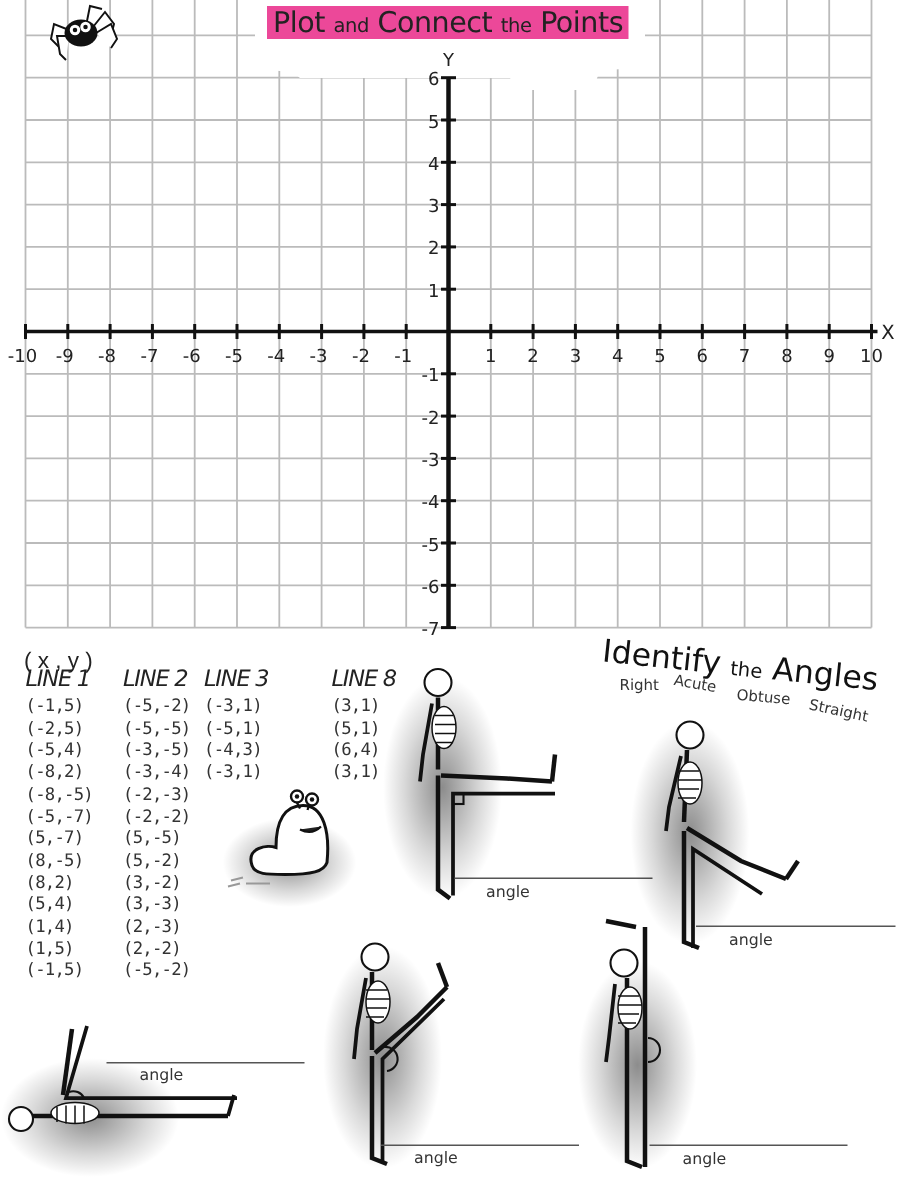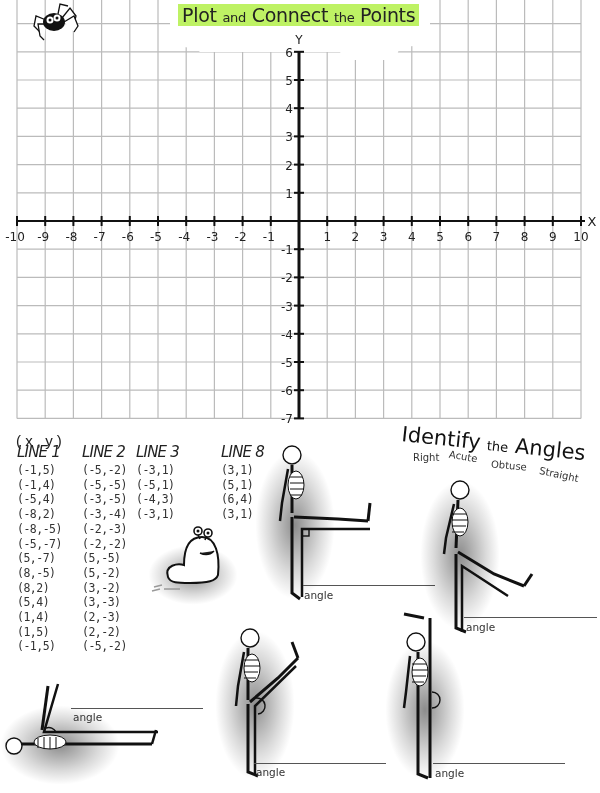--- a/index.html
+++ b/index.html
@@ -1,27 +1,27 @@
 <!DOCTYPE html>
 <html><head>
 <meta charset="utf-8">
 <style>
   html, body { margin:0; padding:0; background:#fff; }
   body { width:600px; height:793px; position:relative; overflow:hidden; font-family:"DejaVu Sans", sans-serif; color:#222; }
   #grid-svg { position:absolute; left:0; top:0; }
-  .title { position:absolute; left:178px; top:4px; font-family:"DejaVu Sans", sans-serif; font-size:19px; color:#222; letter-spacing:-0.3px; white-space:nowrap; background:#bef264; padding:0 4px; }
+  .title { position:absolute; left:178px; top:4px; font-family:"DejaVu Sans", sans-serif; font-size:19px; color:#222; letter-spacing:-0.3px; white-space:nowrap; background:#ec4899; padding:0 4px; }
   .title .small { font-size:13px; }
   .coords-head { position:absolute; left:16px; top:432px; font-family:Liberation Sans, sans-serif; font-size:15px; }
   .line-col { position:absolute; top:443px; }
   .line-col .lh { font-family:"DejaVu Sans", sans-serif; font-size:15px; letter-spacing:-0.8px; margin-bottom:2px;font-style:italic; }
   .line-col .pt { font-family:"DejaVu Sans Mono", monospace; font-size:11.5px; line-height:14.7px; letter-spacing:-0.5px; color:#333; }
   .angles-title { position:absolute; left:403px; top:422px; font-size:21px; color:#111; transform:rotate(6deg); transform-origin:left top; white-space:nowrap; }
   .angles-title .small { font-size:13px; }
   .angle-opt { position:absolute; font-size:10px; color:#333; white-space:nowrap; }
-  .angle-label { position:absolute; font-size:10.5px; color:#333; }
+  .angle-label { position:absolute; font-size:10.5px; color:#333;padding-left:20px; }
   .answer-line { position:absolute; height:1px; background:#555; }
   .shadow { position:absolute; border-radius:50%; background:radial-gradient(ellipse at center, rgba(0,0,0,0.45) 0%, rgba(0,0,0,0.15) 45%, rgba(0,0,0,0) 70%); }
   .pic { position:absolute; }
 </style>
 </head>
 <body>
 
 <svg id="grid-svg" width="600" height="793">
     <line x1="17" y1="0" x2="17" y2="418.4" stroke="#bbb" stroke-width="1.2"></line>
     <line x1="45.20000000000002" y1="0" x2="45.20000000000002" y2="418.4" stroke="#bbb" stroke-width="1.2"></line>
@@ -154,21 +154,21 @@
   <circle cx="27" cy="16" r="3.5" fill="#fff"></circle>
     <circle cx="27" cy="16" r="1.5" fill="#111"></circle>
 </svg>
 
 <div class="coords-head">( x , y )</div>
 
 <div class="line-col" style="left:17px">
   <div class="lh">LINE 1</div>
   <div class="pts">
       <div class="pt">(-1,5)</div>
-      <div class="pt">(-1,4)</div>
+      <div class="pt">(-2,5)</div>
       <div class="pt">(-5,4)</div>
       <div class="pt">(-8,2)</div>
       <div class="pt">(-8,-5)</div>
       <div class="pt">(-5,-7)</div>
       <div class="pt">(5,-7)</div>
       <div class="pt">(8,-5)</div>
       <div class="pt">(8,2)</div>
       <div class="pt">(5,4)</div>
       <div class="pt">(1,4)</div>
       <div class="pt">(1,5)</div>

